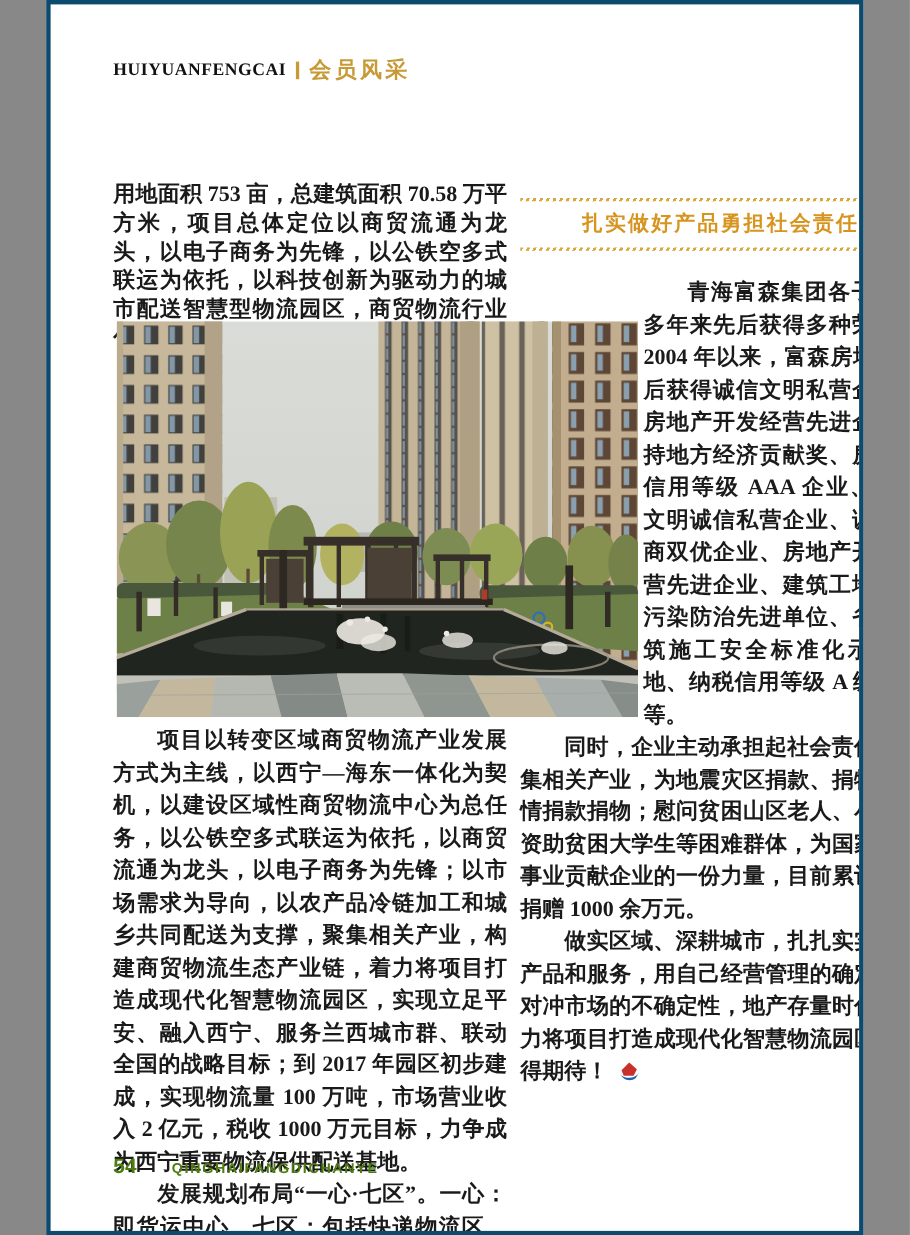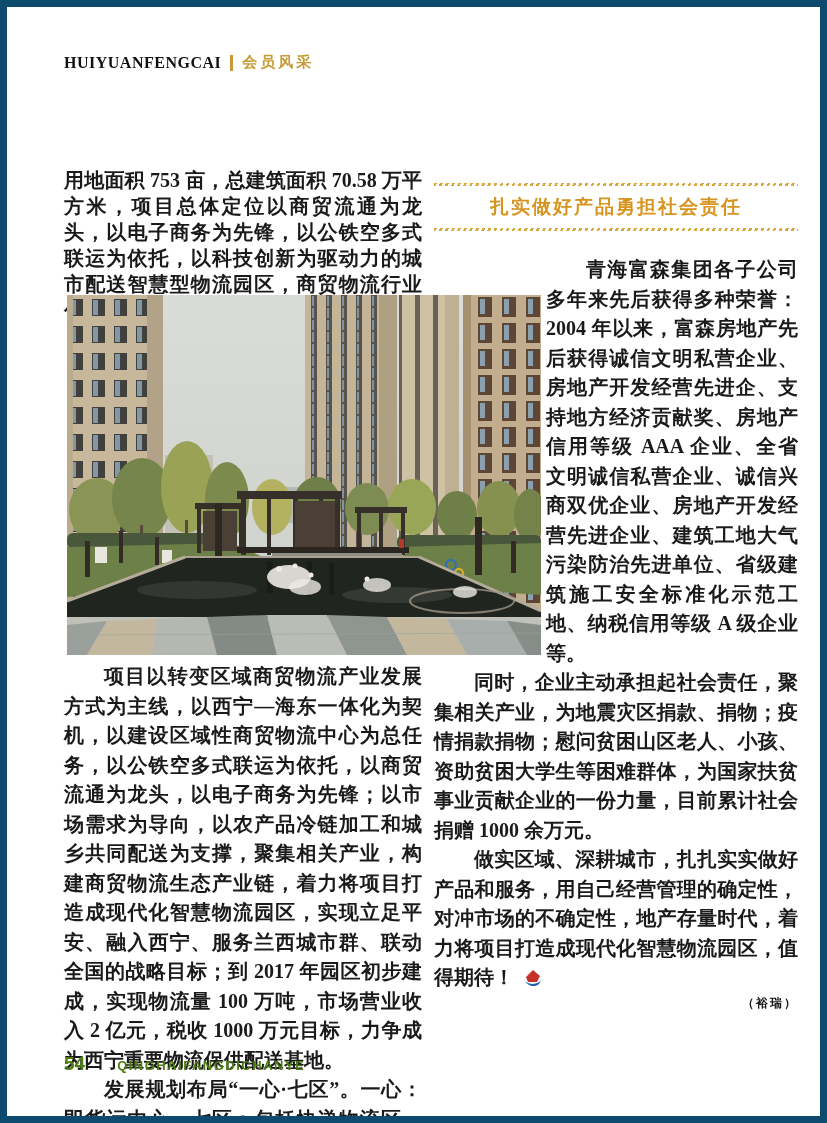--- a/index.html
+++ b/index.html
@@ -1,41 +1,41 @@
 <!DOCTYPE html>
 <html><head>
 <meta charset="utf-8">
 <style>
   html,body{margin:0;padding:0;background:#888;}
   .page{
     position:relative;
-    width:827px;height:1123px;
+    width:743px;height:1123px;
     background:#ffffff;
     margin:0 auto;
     overflow:hidden;
-    border:7px solid #0c4a6e;
+    border:4px solid #0c4a6e;
     box-sizing:border-box;
     font-family:"Liberation Serif","DejaVu Serif",serif;
     color:#1a1a1a;
   }
   
   .masthead{
     position:absolute;left:57px;top:46px;
     display:flex;align-items:center;gap:9px;
     font-weight:bold;
   }
   .masthead .latin{
     font-size:16px;letter-spacing:.5px;color:#111;
     font-family:"Liberation Serif","DejaVu Serif",serif;
   }
   .masthead .bar{
     display:inline-block;width:3px;height:16px;background:#c79a35;
   }
   .masthead .section{
-    font-size:15px;letter-spacing:3px;color:#c79a35;font-weight:bold;
+    font-size:20px;letter-spacing:3px;color:#c79a35;font-weight:bold;
   }
   
   .para{
     margin:0;
     font-size:20px;line-height:29.5px;font-weight:bold;
     text-align:justify;
     text-indent:2em;
   }
   .left-col-top{
     position:absolute;left:57px;top:160px;width:358px;

